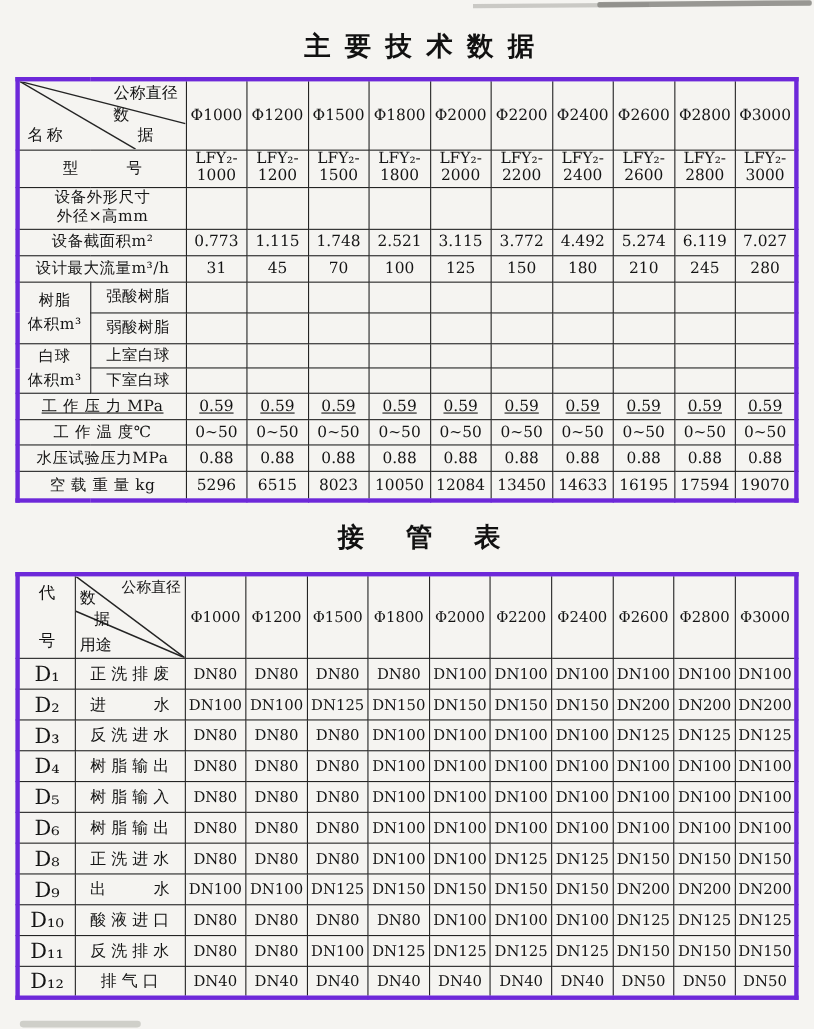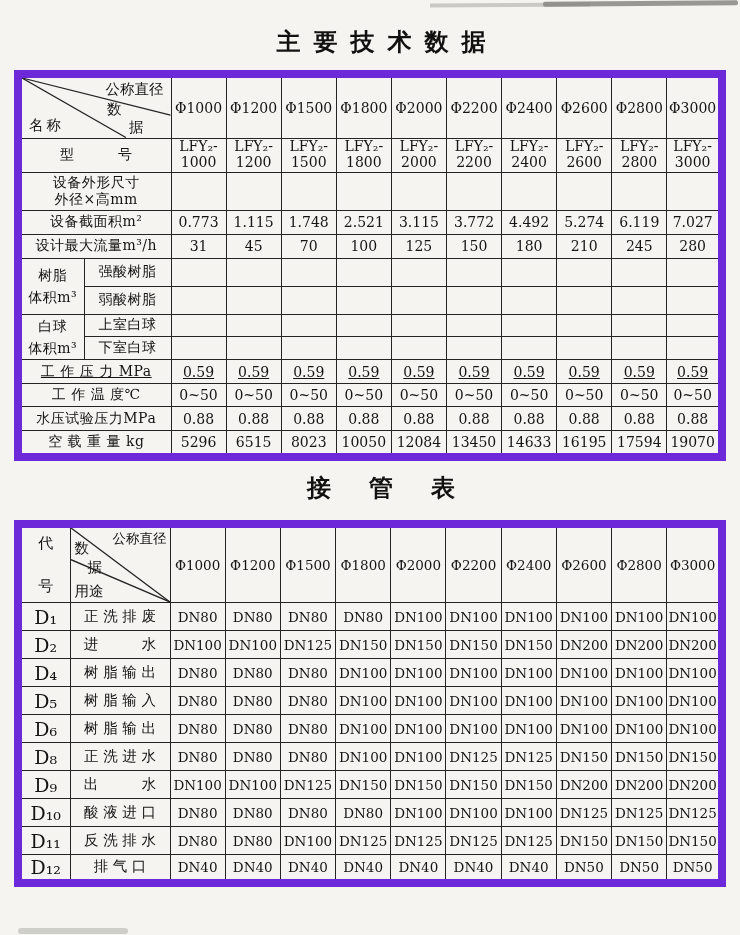--- a/index.html
+++ b/index.html
@@ -27,21 +27,21 @@
     position:absolute; left:11px; width:100%; text-align:center;
     font-family:"DejaVu Sans","Liberation Sans",sans-serif;
     font-weight:bold; color:#111;
   }
   .t-main { top:26px; font-size:24px; letter-spacing:13px; text-indent:13px; }
   .t-pipe { top:472px; font-size:24px; letter-spacing:38px; text-indent:38px; }
 
   table.tbl {
     position:absolute; left:14px; width:712px;
     border-collapse:collapse; table-layout:fixed;
-    border:8px solid #6d28d9;
+    border:4px solid #6d28d9;
   }
   .t1 { top:70px; }
   .t2 { top:520px; }
   .tbl td {
     border:1px solid #242424;
     text-align:center; vertical-align:middle;
     font-size:14px; padding:0 1px; overflow:hidden;
     color:#141414;
   }
   .hcell { font-size:15px; }
@@ -390,20 +390,34 @@
         <td>DN125</td>
         <td>DN150</td>
         <td>DN150</td>
         <td>DN150</td>
         <td>DN150</td>
         <td>DN200</td>
         <td>DN200</td>
         <td>DN200</td>
       </tr>
     <tr class="r-pipe">
+      <td class="code">D₃</td>
+      <td class="use">反 洗 进 水</td>
+    <td>DN80</td>
+        <td>DN80</td>
+        <td>DN80</td>
+        <td>DN100</td>
+        <td>DN100</td>
+        <td>DN100</td>
+        <td>DN100</td>
+        <td>DN125</td>
+        <td>DN125</td>
+        <td>DN125</td>
+      </tr>
+    <tr class="r-pipe">
       <td class="code">D₄</td>
       <td class="use">树 脂 输 出</td>
     <td>DN80</td>
         <td>DN80</td>
         <td>DN80</td>
         <td>DN100</td>
         <td>DN100</td>
         <td>DN100</td>
         <td>DN100</td>
         <td>DN100</td>

